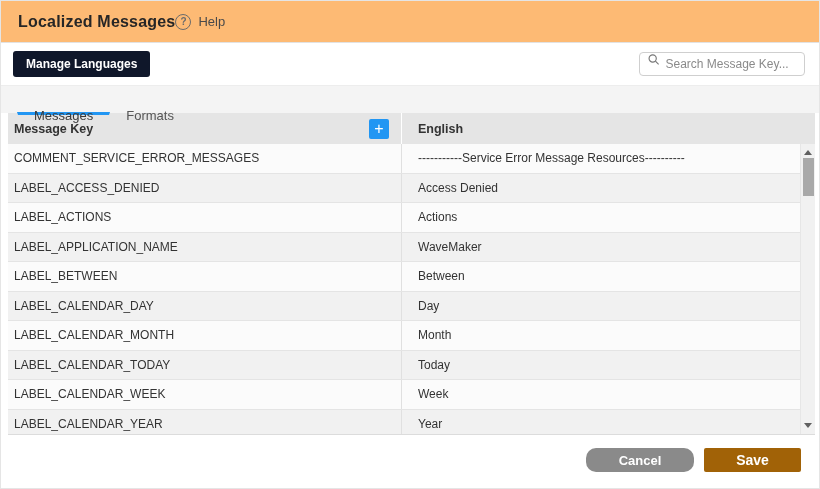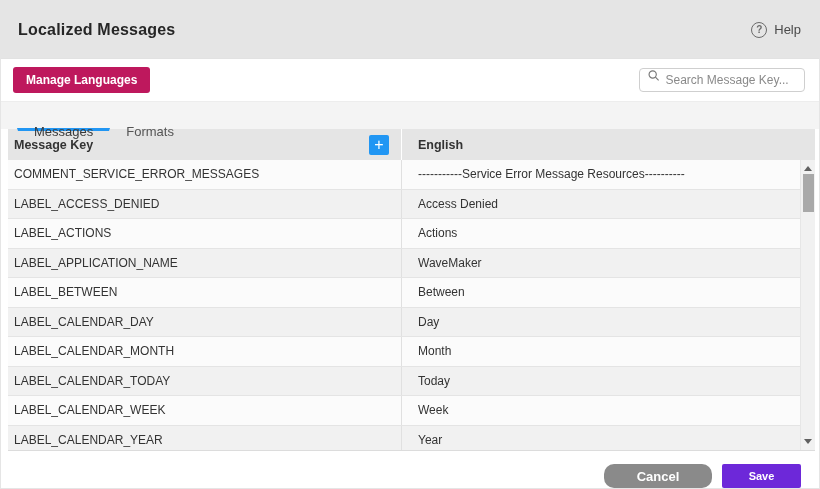--- a/index.html
+++ b/index.html
@@ -8,26 +8,25 @@
     font-family: "Liberation Sans", sans-serif;
     background: #ffffff;
     color: #333;
     overflow: hidden;
     position: relative;
     border: 1px solid #e5e5e5;
   }
 
   
   .titlebar {
-    height: 58px;
-    background: #e5e5e5;
+    height: 42px;
+    background: #fdba74;
     border-bottom: 1px solid #e2e2e2;
     display: flex;
     align-items: center;
-    justify-content: space-between;
     padding: 0 18px 0 17px;
   }
   .titlebar .title {
     font-size: 16px;
     font-weight: bold;
     color: #262626;
     letter-spacing: .2px;
   }
   .help {
     display: flex;
@@ -56,21 +55,21 @@
     justify-content: space-between;
     padding: 0 14px 0 12px;
   }
   .btn {
     border: none;
     border-radius: 3px;
     font-family: "Liberation Sans", sans-serif;
     cursor: pointer;
   }
   .btn-primary {
-    background: #be185d;
+    background: #0f172a;
     color: #fff;
     font-size: 12px;
     font-weight: bold;
     padding: 6px 13px;
   }
   .searchbox {
     width: 166px;
     height: 24px;
     border: 1px solid #cfcfcf;
     border-radius: 4px;
@@ -233,25 +232,25 @@
   .btn-cancel {
     background: #8a8a8a;
     color: #fff;
     width: 108px;
     height: 24px;
     font-size: 13px;
     font-weight: bold;
     border-radius: 10px;
   }
   .btn-save {
-    background: #6d28d9;
+    background: #a16207;
     color: #fff;
-    width: 79px;
+    width: 97px;
     height: 24px;
-    font-size: 11px;
+    font-size: 14px;
     font-weight: bold;
     border-radius: 2px;
   }
 </style>
 </head>
 <body>
 
 <div class="titlebar">
   <div class="title">Localized Messages</div>
   <div class="help">

